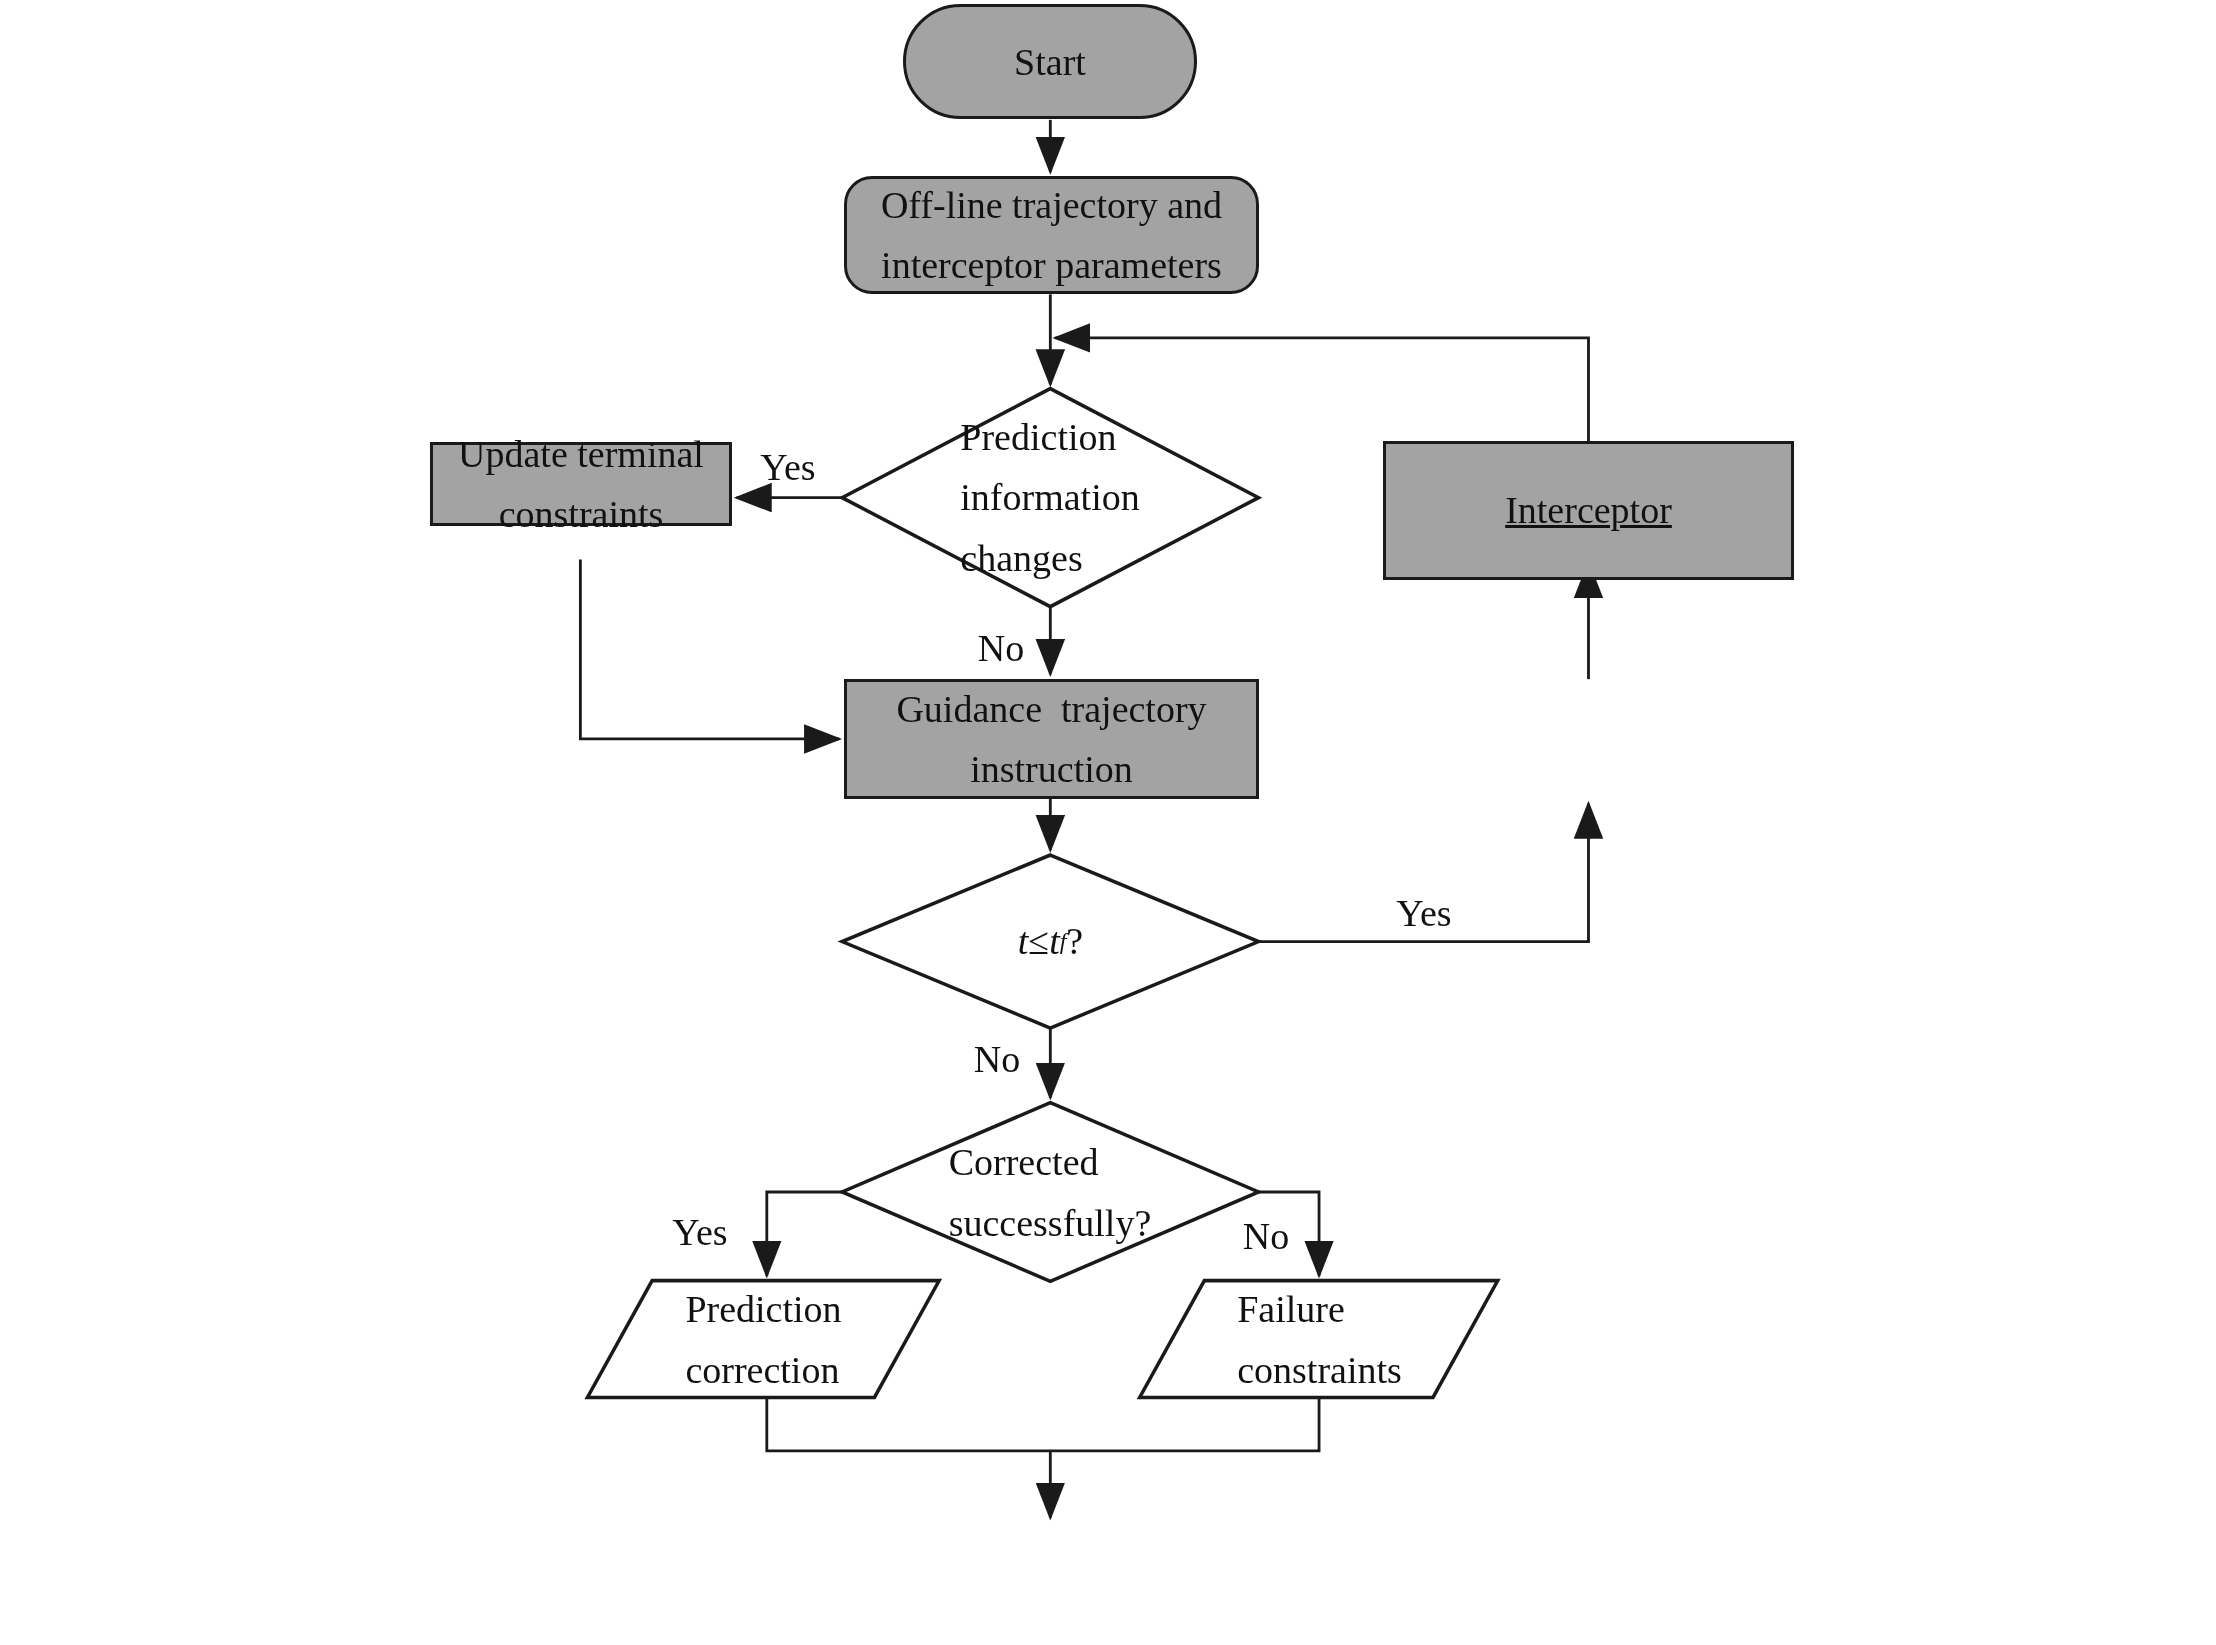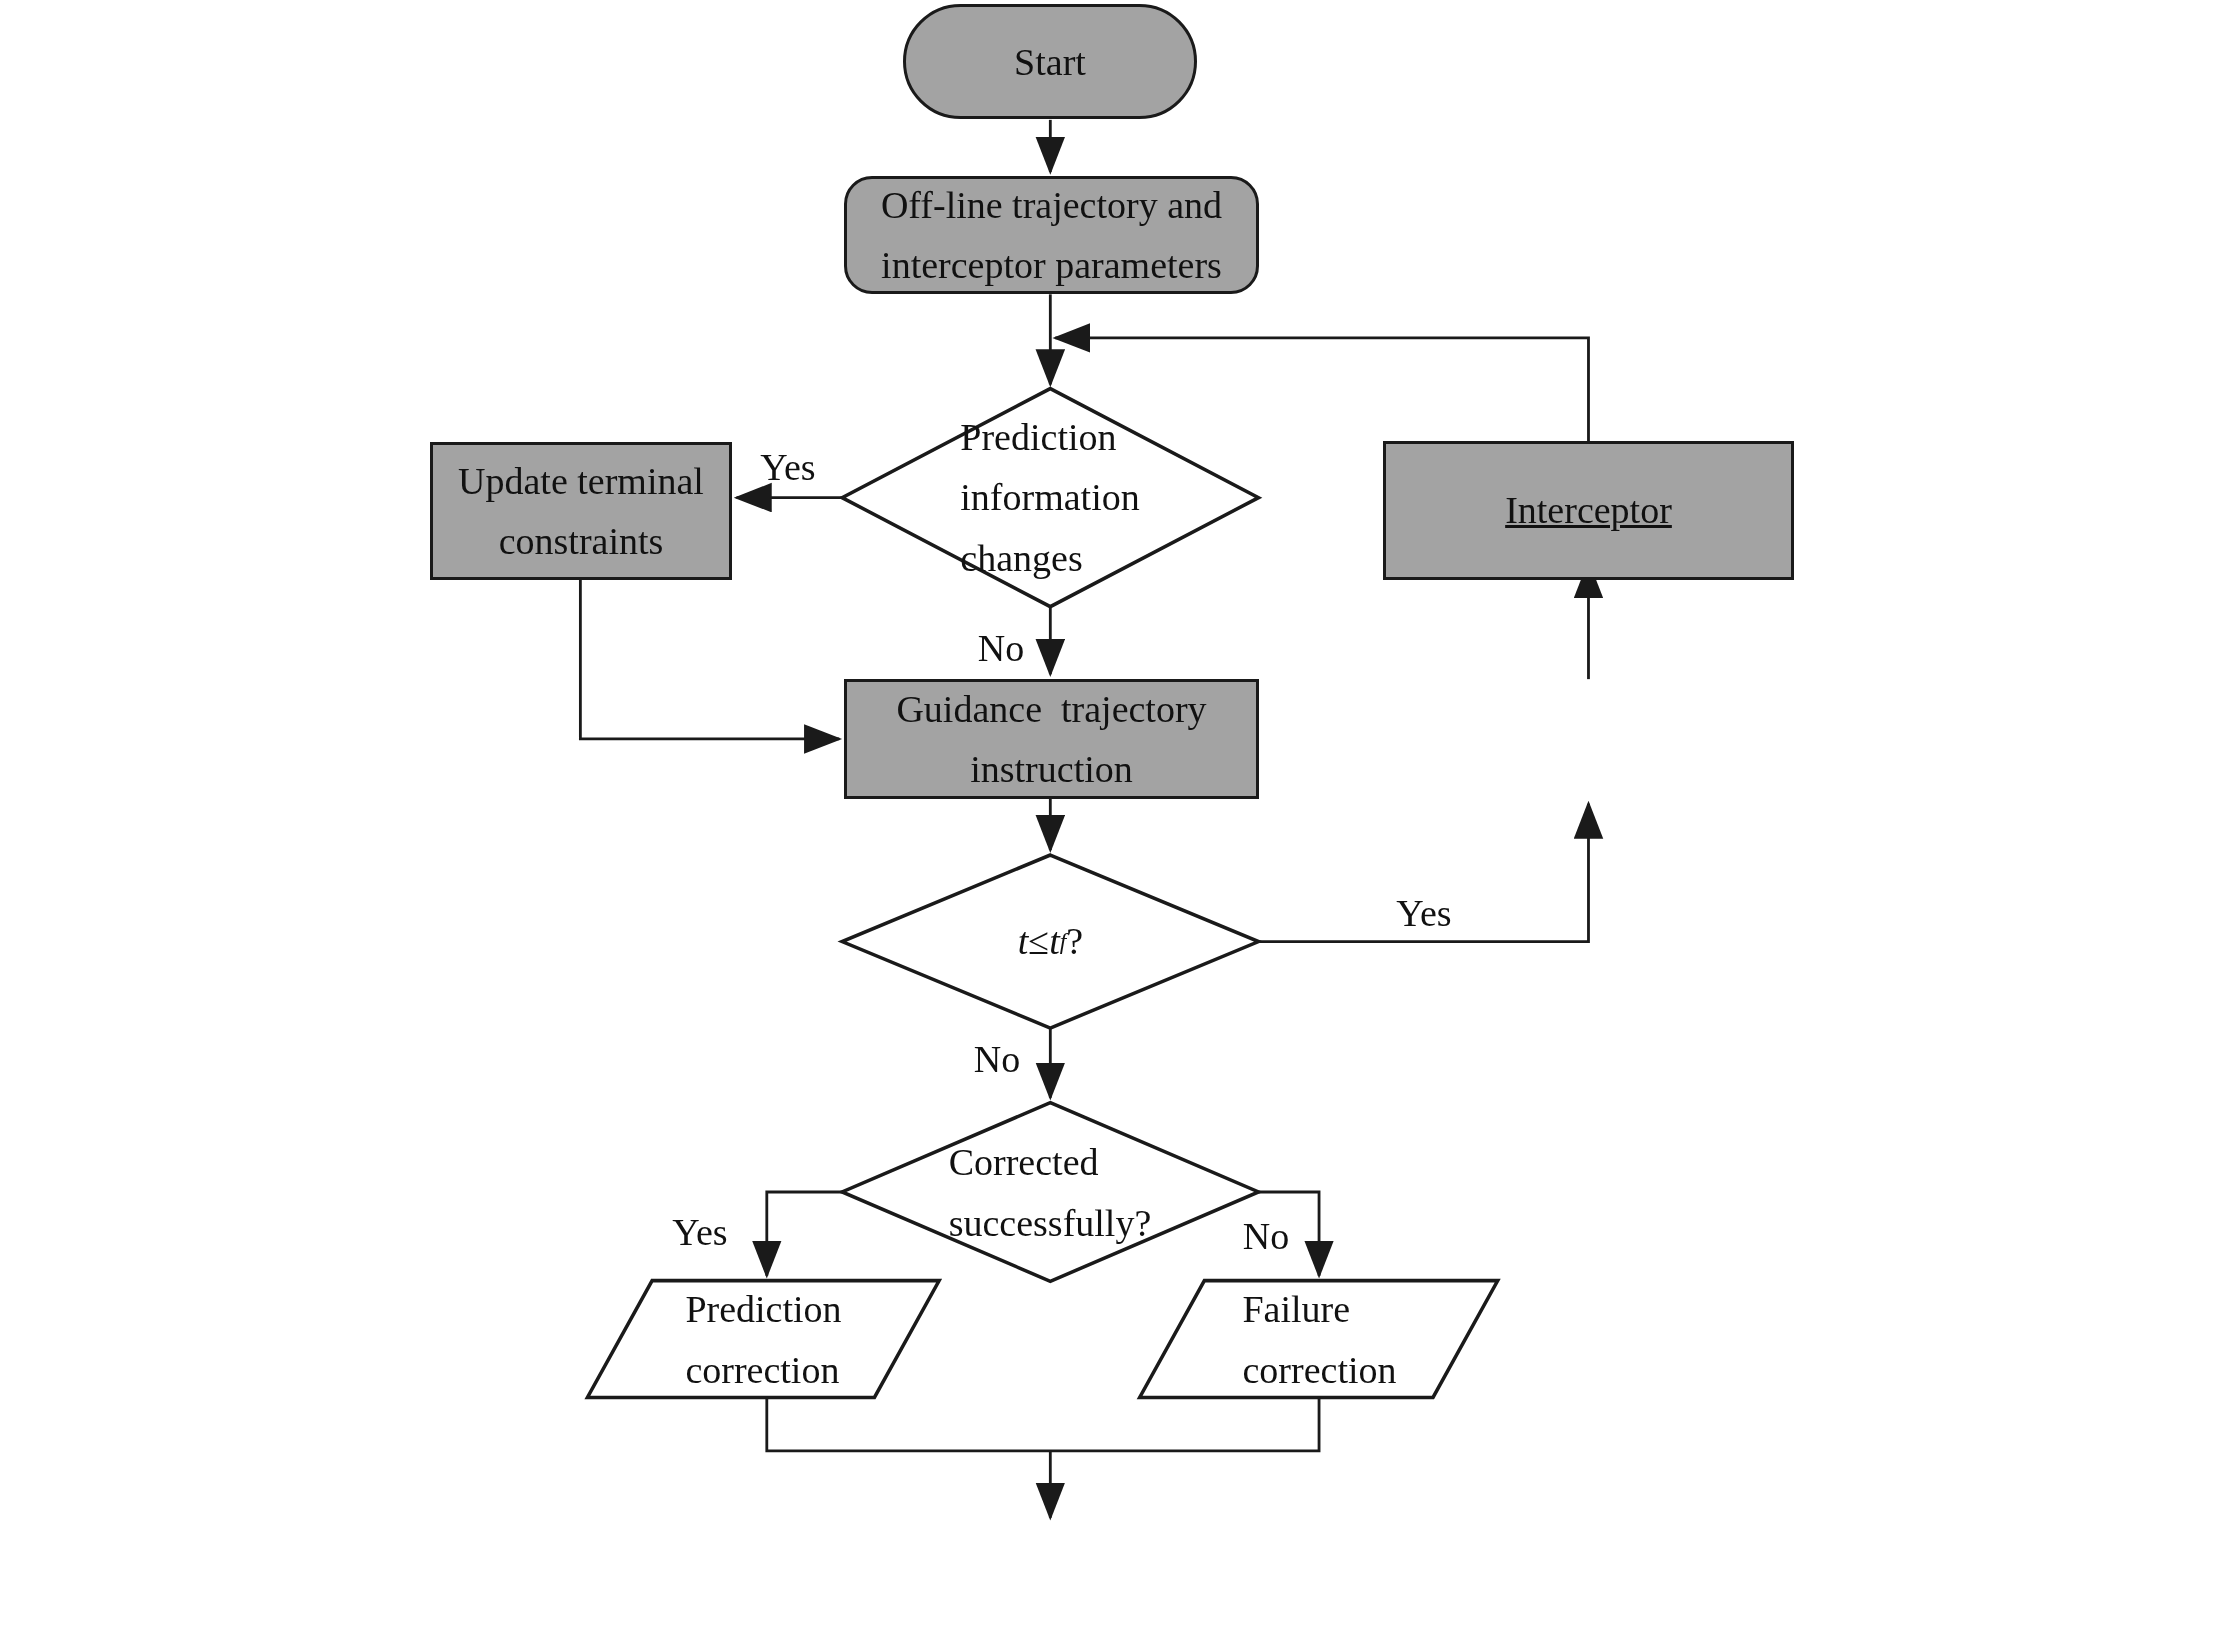--- a/index.html
+++ b/index.html
@@ -98,21 +98,21 @@
 
   <div class="node terminator" style="left:903px;top:4.2px;width:294px;height:115px;">
     <span>Start</span>
   </div>
 
   <div class="node" style="left:844px;top:176px;width:415px;height:118px;border-radius:28px;">
     <span>Off-line trajectory and
 interceptor parameters</span>
   </div>
 
-  <div class="node" style="left:430px;top:442px;width:302px;height:138px;">
+  <div class="node" style="left:430px;top:442px;width:302px;height:84px;">
     <span>Update terminal
 constraints</span>
   </div>
 
   <div class="node" style="left:1383px;top:441px;width:411px;height:139px;text-decoration:underline;">
     <span>Interceptor</span>
   </div>
 
   <div class="node" style="left:844px;top:679px;width:415px;height:120px;">
     <span>Guidance  trajectory
@@ -127,21 +127,21 @@
 
   <div class="flabel math" style="left:910px;top:906px;width:281px;height:70px;"><i>t</i><span>≤</span><i>t</i><sub><i>f</i></sub><span>?</span></div>
 
   <div class="flabel" style="left:853px;top:1122px;width:394px;height:141px;">Corrected
 successfully?</div>
 
   <div class="flabel" style="left:623px;top:1283px;width:281px;height:113px;">Prediction
 correction</div>
 
   <div class="flabel" style="left:1179px;top:1283px;width:281px;height:113px;">Failure
-correction</div>
+constraints</div>
 
   <div class="elabel" style="left:788px;top:467px;">Yes</div>
   <div class="elabel" style="left:1001px;top:648px;">No</div>
   <div class="elabel" style="left:1424px;top:913px;">Yes</div>
   <div class="elabel" style="left:997px;top:1059px;">No</div>
   <div class="elabel" style="left:700px;top:1232px;">Yes</div>
   <div class="elabel" style="left:1266px;top:1236px;">No</div>
 
 </div>
 

